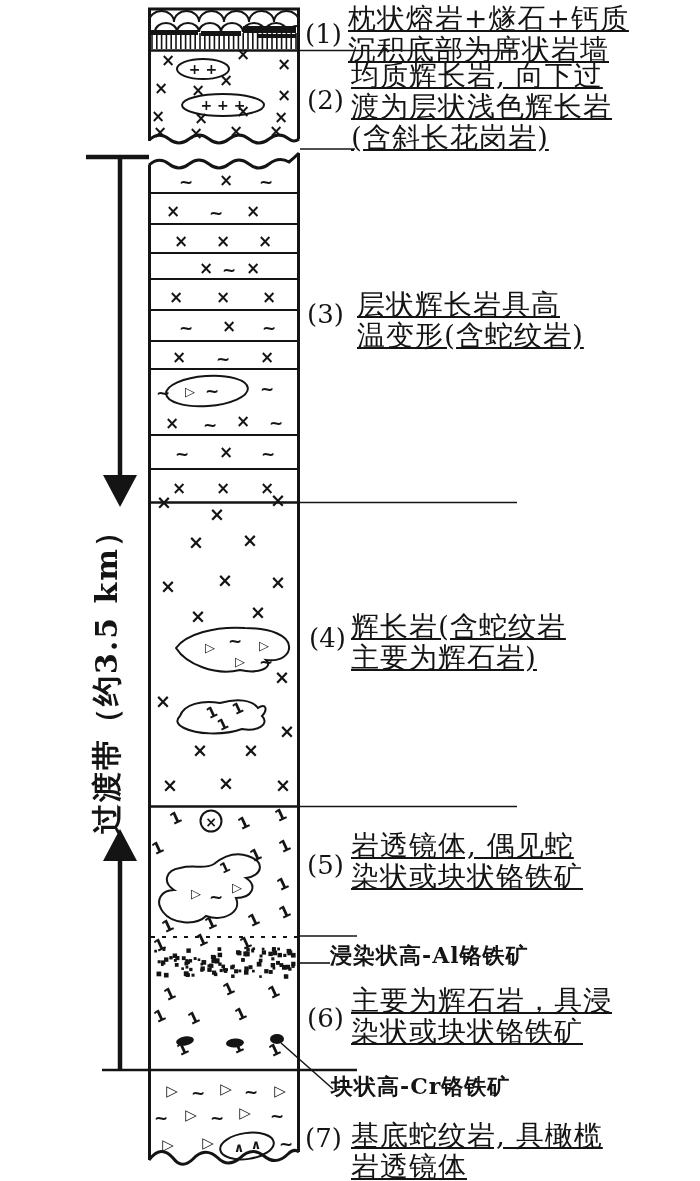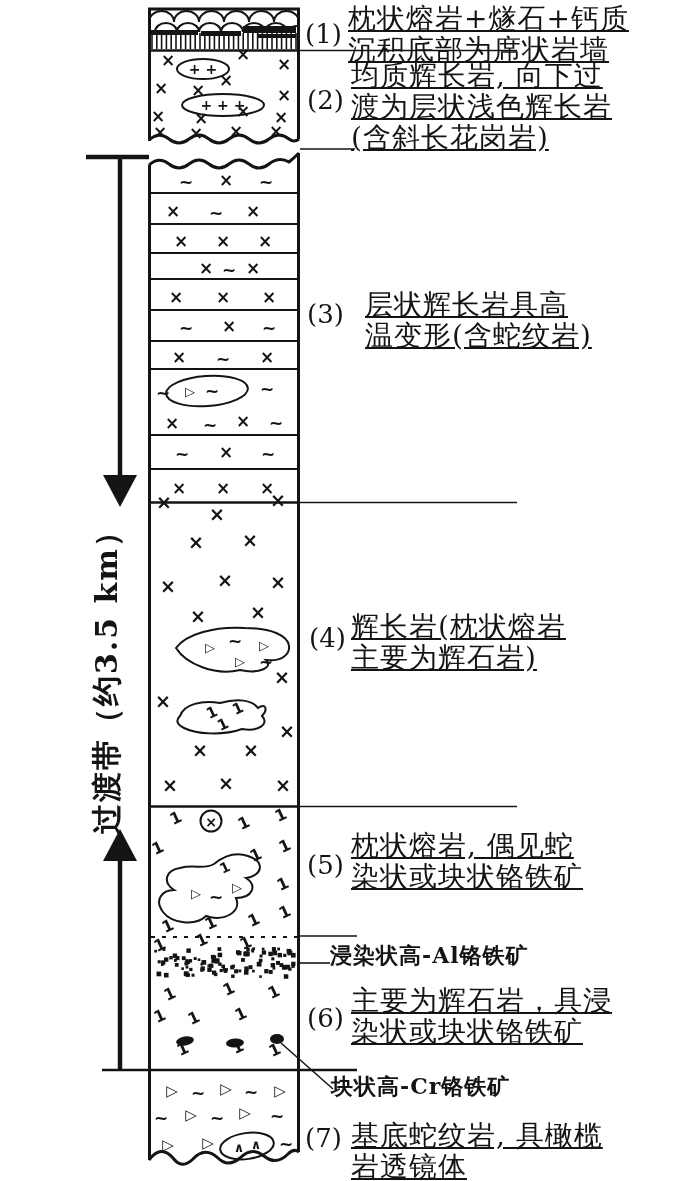--- a/index.html
+++ b/index.html
@@ -391,30 +391,30 @@
 
 <div class="desc" style="left:348px;top:3px">
   <div>枕状熔岩+燧石+钙质</div>
   <div>沉积底部为席状岩墙</div>
 </div>
 <div class="desc" style="left:351px;top:60px">
   <div>均质辉长岩, 向下过</div>
   <div>渡为层状浅色辉长岩</div>
   <div>(含斜长花岗岩)</div>
 </div>
-<div class="desc" style="left:365px;top:289px">
+<div class="desc" style="left:357px;top:289px">
   <div>层状辉长岩具高</div>
   <div>温变形(含蛇纹岩)</div>
 </div>
 <div class="desc" style="left:351px;top:611px">
-  <div>辉长岩(枕状熔岩</div>
+  <div>辉长岩(含蛇纹岩</div>
   <div>主要为辉石岩)</div>
 </div>
 <div class="desc" style="left:351px;top:830px">
-  <div>枕状熔岩, 偶见蛇</div>
+  <div>岩透镜体, 偶见蛇</div>
   <div>染状或块状铬铁矿</div>
 </div>
 <div class="desc" style="left:351px;top:985px">
   <div>主要为辉石岩，具浸</div>
   <div>染状或块状铬铁矿</div>
 </div>
 <div class="desc" style="left:351px;top:1120px">
   <div>基底蛇纹岩, 具橄榄</div>
   <div>岩透镜体</div>
 </div>

